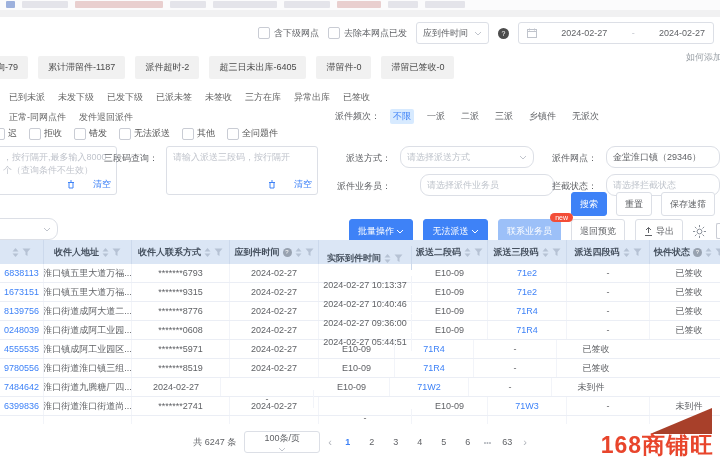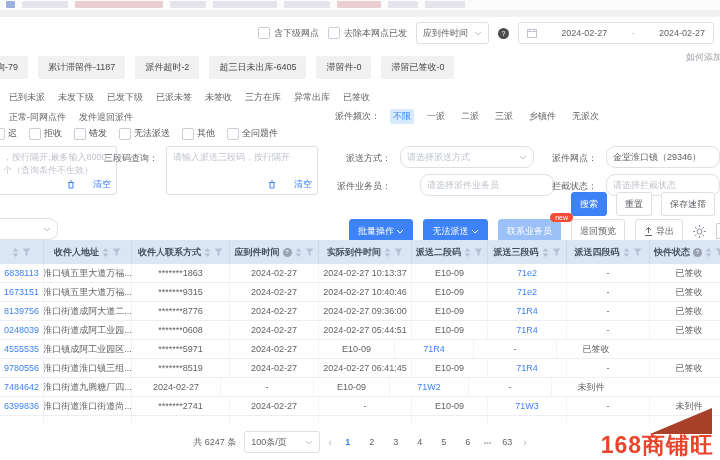--- a/index.html
+++ b/index.html
@@ -51,27 +51,27 @@
   .badge{position:absolute;top:-7px;right:-13px;background:#f34d37;color:#fff;font-size:7px;border-radius:7px;padding:1px 5px;}
   .iconbtn{display:flex;align-items:center;}
   #colsliver{width:8px;height:14px;border:1px solid #c9ccd4;border-right:none;border-radius:2px 0 0 2px;}
   
   #table{top:240px;left:0;width:720px;height:184px;overflow:hidden;}
   .thead{display:flex;height:24px;background:#dbe6f5;align-items:center;font-weight:bold;color:#45505e;}
   .th,.td{flex-shrink:0;display:flex;align-items:center;justify-content:center;gap:3px;overflow:hidden;}
   .th{height:24px;border-right:1px solid #ccd9ec;}
   .tr{display:flex;height:18px;border-bottom:1px solid #ebeef5;background:#fff;}
   .td{height:18px;border-right:1px solid #f2f4f9;color:#606266;white-space:nowrap;}
-  .w0{width:43px;} .w1{width:87px;} .w2{width:97px;} .w3{width:88px;} .w4{width:92px;}
+  .w0{width:43px;} .w1{width:87px;} .w2{width:97px;} .w3{width:88px;} .w4{width:92px;margin-top:12px;}
   .w5{width:75px;} .w6{width:78px;} .w7{width:82px;} .w8{width:78px;border-right:none;}
   .c-link{color:#3e82f7;}
   .info{width:9px;height:9px;border-radius:50%;background:#98a2b0;color:#fff;font-size:6px;display:flex;align-items:center;justify-content:center;font-weight:normal;}
   
   #pager{top:424px;left:0;right:0;height:36px;background:#fff;display:flex;align-items:center;justify-content:center;gap:8px;color:#606266;}
-  #pagesize{width:62px;justify-content:space-between;padding:0 6px;height:20px;}
+  #pagesize{width:62px;justify-content:space-between;padding:0 6px;height:20px;flex-direction:column;}
   .pg{min-width:16px;text-align:center;} .pg.on{color:#3e82f7;font-weight:bold;}
   .arr{color:#b0b4bb;font-size:11px;}
   
   #wm{right:6px;bottom:3px;display:flex;flex-direction:column;align-items:flex-end;pointer-events:none;}
   #wmtext{font-size:23px;font-weight:bold;color:#e8452c;letter-spacing:1px;line-height:1;
           font-family:"Liberation Sans","DejaVu Sans",sans-serif;}
   svg{display:block;}
 </style>
 </head>
 <body>
@@ -356,21 +356,21 @@
           <path d="M0.5 0.5h8L5.5 4v4l-2-1.2V4z" fill="#b6c2d4"></path>
         </svg>
     </div>
   </div>
 
   <div class="tr">
     <div class="td w0">
         <span class="c-link">6838113</span>
       </div>
     <div class="td w1">淮口镇五里大道万福...</div>
-    <div class="td w2">*******1863</div>
+    <div class="td w2">*******6793</div>
     <div class="td w3">2024-02-27</div>
     <div class="td w4">2024-02-27 10:13:37</div>
     <div class="td w5">E10-09</div>
     <div class="td w6">
         <span class="c-link">71e2</span>
       </div>
     <div class="td w7">-</div>
     <div class="td w8">已签收</div>
   </div>
   <div class="tr">
@@ -432,21 +432,20 @@
     <div class="td w7">-</div>
     <div class="td w8">已签收</div>
   </div>
   <div class="tr">
     <div class="td w0">
         <span class="c-link">9780556</span>
       </div>
     <div class="td w1">淮口街道淮口镇三组...</div>
     <div class="td w2">*******8519</div>
     <div class="td w3">2024-02-27</div>
-    <div class="td w4">2024-02-27 06:41:45</div>
     <div class="td w5">E10-09</div>
     <div class="td w6">
         <span class="c-link">71R4</span>
       </div>
     <div class="td w7">-</div>
     <div class="td w8">已签收</div>
   </div>
   <div class="tr">
     <div class="td w0">
         <span class="c-link">7484642</span>

